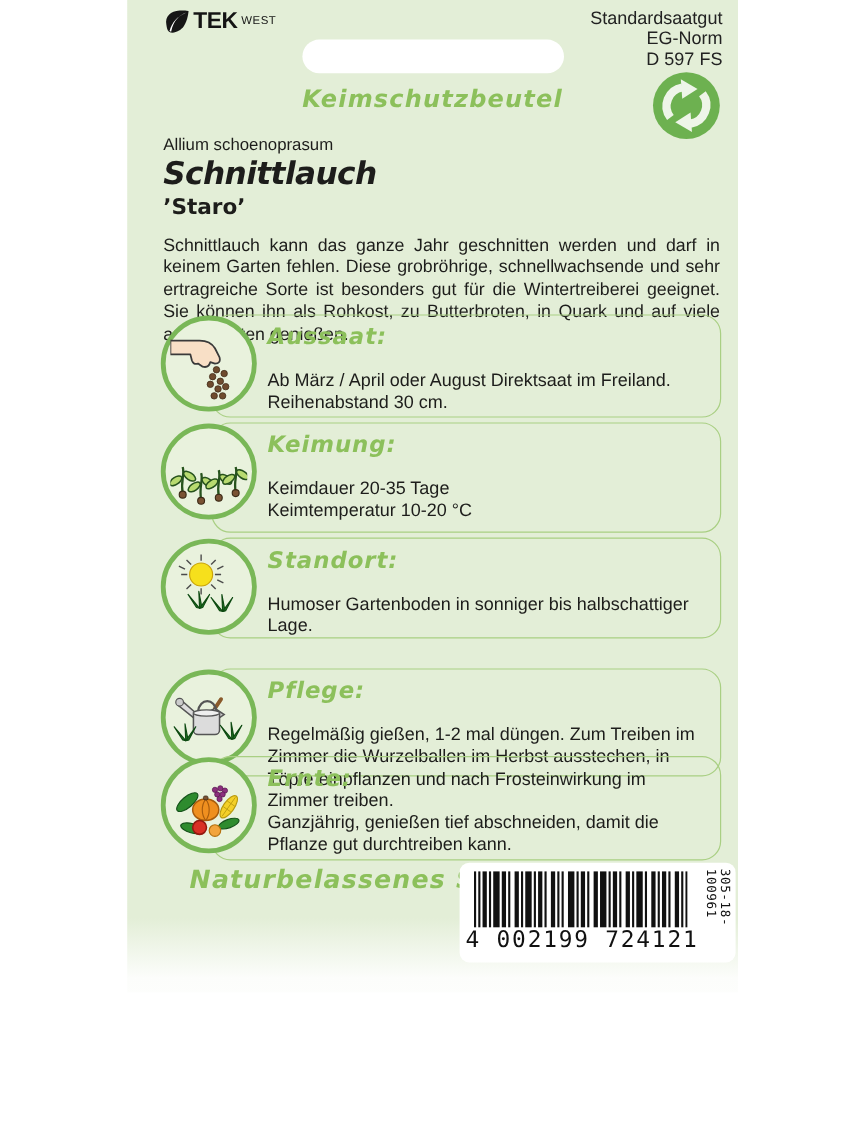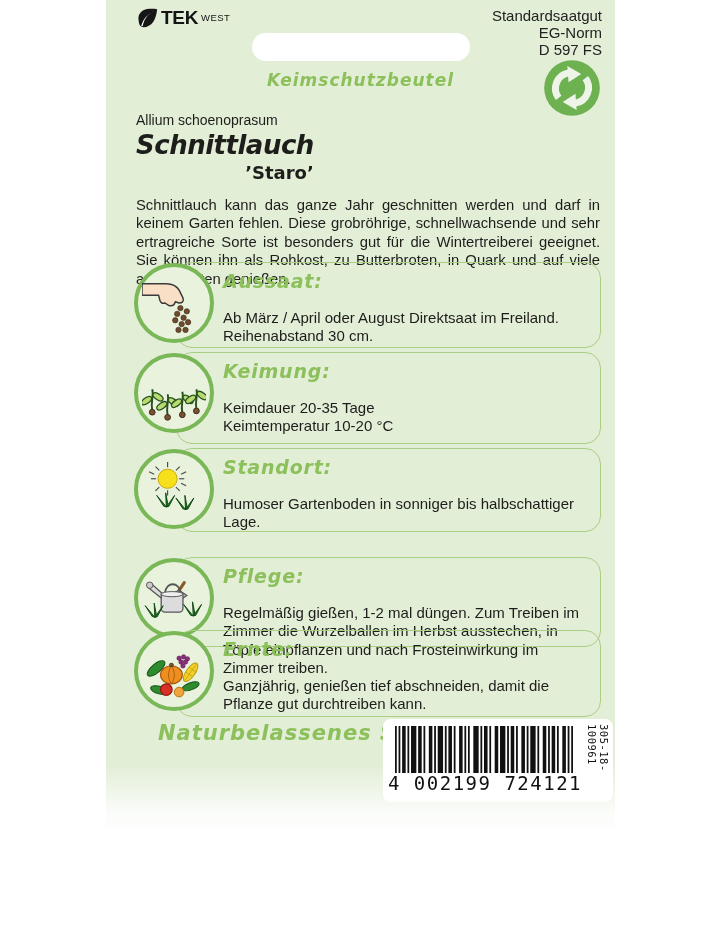--- a/index.html
+++ b/index.html
@@ -16,27 +16,27 @@
   .brand{display:flex;align-items:flex-start;gap:3px;}
   .brand svg{width:22px;height:22px;}
   .brand-name{font-weight:bold;font-size:19px;letter-spacing:-0.3px;color:#141414;line-height:22px;}
   .brand-suffix{font-weight:normal;font-size:9.5px;letter-spacing:0.4px;color:#141414;line-height:22px;vertical-align:baseline;}
   .topright{text-align:right;font-size:15px;line-height:17px;color:#222;}
   
   .pill{position:absolute;left:146px;top:33px;width:218px;height:28px;background:#ffffff;border-radius:15px;}
   
   .pouch-type{position:absolute;left:0;right:0;top:70px;text-align:center;
     font-family:"DejaVu Sans", sans-serif;font-style:italic;font-weight:600;
-    font-size:17px;letter-spacing:1px;color:#8cc05b;}
+    font-size:20px;letter-spacing:1px;color:#8cc05b;}
   .greendot{position:absolute;left:437px;top:59px;width:58px;height:58px;}
   
   .titleblock{position:absolute;left:30px;top:111px;}
   .latin{font-size:14px;line-height:18px;}
   .common{font-family:"DejaVu Sans", sans-serif;font-size:26px;font-weight:bold;font-style:italic;line-height:30px;letter-spacing:-0.5px;margin-top:1px;}
-  .variety{font-family:"DejaVu Sans", sans-serif;font-size:18px;font-weight:bold;line-height:24px;margin-top:1px;text-align:right;}
+  .variety{font-family:"DejaVu Sans", sans-serif;font-size:18px;font-weight:bold;line-height:24px;margin-top:1px;}
   
   .desc{position:absolute;left:30px;width:464px;top:196px;font-size:14.8px;line-height:18.4px;text-align:justify;}
   
   .section{position:absolute;left:0;right:0;}
   .sec-box{position:absolute;left:70px;right:14px;top:0;bottom:0;border:1.5px solid #a9cf83;border-radius:16px;}
   .sec-circle{position:absolute;left:28px;top:1px;width:72px;height:72px;border:4px solid #79b757;border-radius:50%;
     background:#e9f2dd;display:flex;align-items:center;justify-content:center;}
   .sec-circle svg{width:64px;height:64px;}
   .sec-content{position:absolute;left:117px;right:28px;top:8px;}
   .sec-title{font-family:"DejaVu Sans", sans-serif;font-style:italic;font-weight:600;font-size:19px;line-height:22px;letter-spacing:0.8px;color:#8cc05b;}

